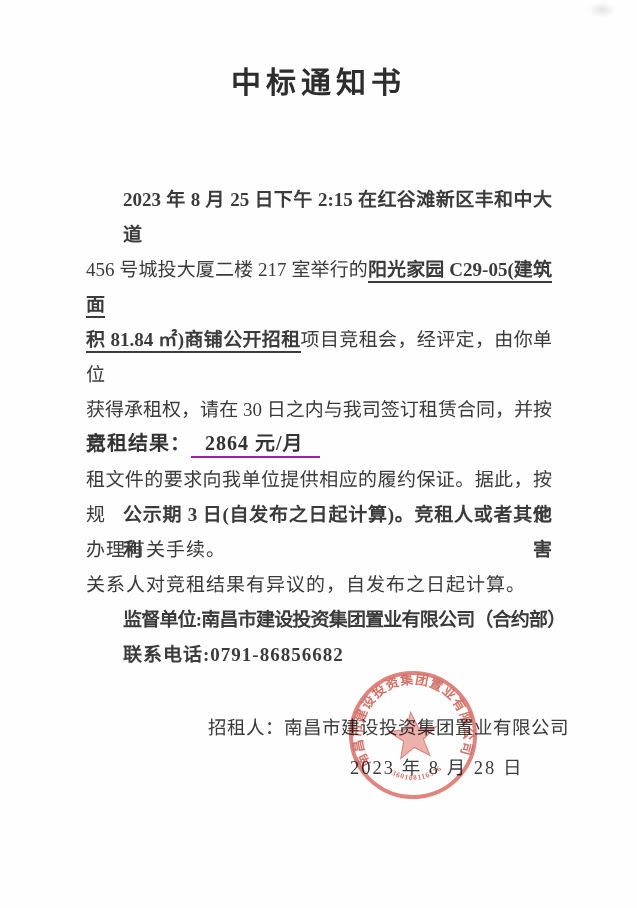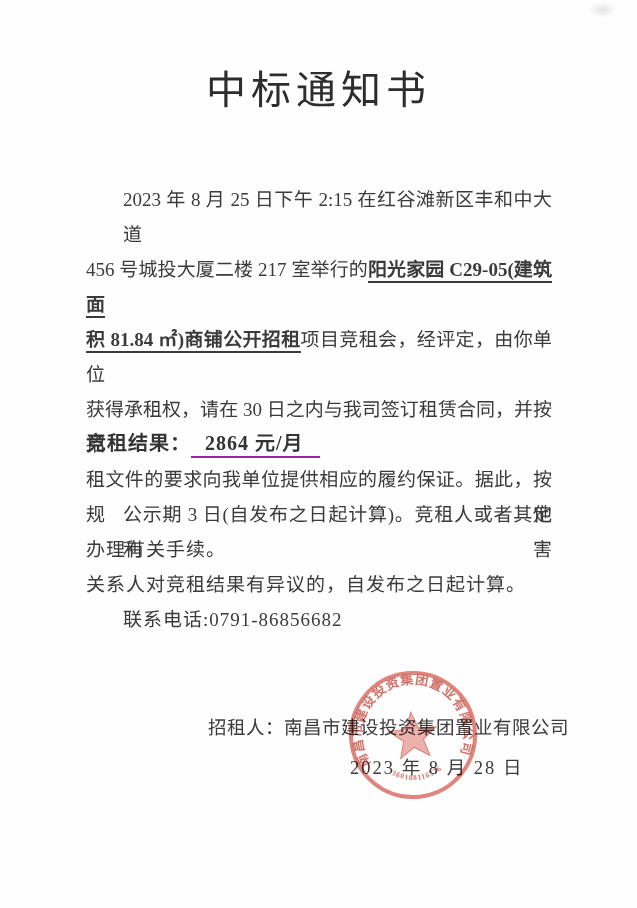--- a/index.html
+++ b/index.html
@@ -8,21 +8,21 @@
     width:637px;height:908px;
     margin:0 auto;
     background:#fefefe;
     font-family:"Liberation Serif","DejaVu Serif",serif;
     color:#3b3b3b;
     overflow:hidden;
   }
   .doc-title{
     position:absolute;top:58px;left:0;right:0;
     text-align:center;
-    font-size:40px;font-weight:normal;
+    font-size:30px;font-weight:bold;
     letter-spacing:5px;
     color:#2d2d2d;
     margin:0;
   }
   .addressee{
     position:absolute;left:86px;top:144px;
     font-size:20px;font-weight:bold;color:#333;
   }
   .addressee .name{
     border-bottom:2px solid #3b3b3b;
@@ -30,21 +30,21 @@
   }
   .addressee .colon{font-size:18px;}
   .textblock{
     position:absolute;left:86px;width:466px;
     font-size:19px;line-height:35px;color:#3b3b3b;
   }
   .para1{top:182px;}
   .noticeblock{top:497px;}
   .jl{text-align:justify;text-align-last:justify;}
   .ll{text-align:left;letter-spacing:1px;}
-  .ind{padding-left:37px;}
+  .ind{padding-left:37px;font-weight:bold;}
   .tight{letter-spacing:-0.8px;white-space:nowrap;}
   .bu{
     font-weight:bold;
     border-bottom:2px solid #3b3b3b;
     padding-bottom:1px;
   }
   .result-line{
     position:absolute;left:86px;top:427px;
     font-size:20px;color:#333;
   }
@@ -103,20 +103,21 @@
     <div class="ll">办理有关手续。</div>
   </div>
 
   <div class="result-line">
     <span class="label">竞租结果：</span><span class="value">2864 元/月</span>
   </div>
 
   <div class="textblock noticeblock">
     <div class="jl ind">公示期 3 日(自发布之日起计算)。竞租人或者其他利害</div>
     <div class="ll">关系人对竞租结果有异议的，自发布之日起计算。</div>
+    <div class="ll ind tight">监督单位:南昌市建设投资集团置业有限公司（合约部）</div>
     <div class="ll ind">联系电话:0791-86856682</div>
   </div>
 
   <div class="sig-line">
     <span>招租人：</span><span>南昌市建设投资集团置业有限公司</span>
   </div>
 
   <div class="date-line">2023 年 8 月 28 日</div>
 
   <svg class="seal" viewBox="-69 -69 138 138" xmlns="http://www.w3.org/2000/svg">

